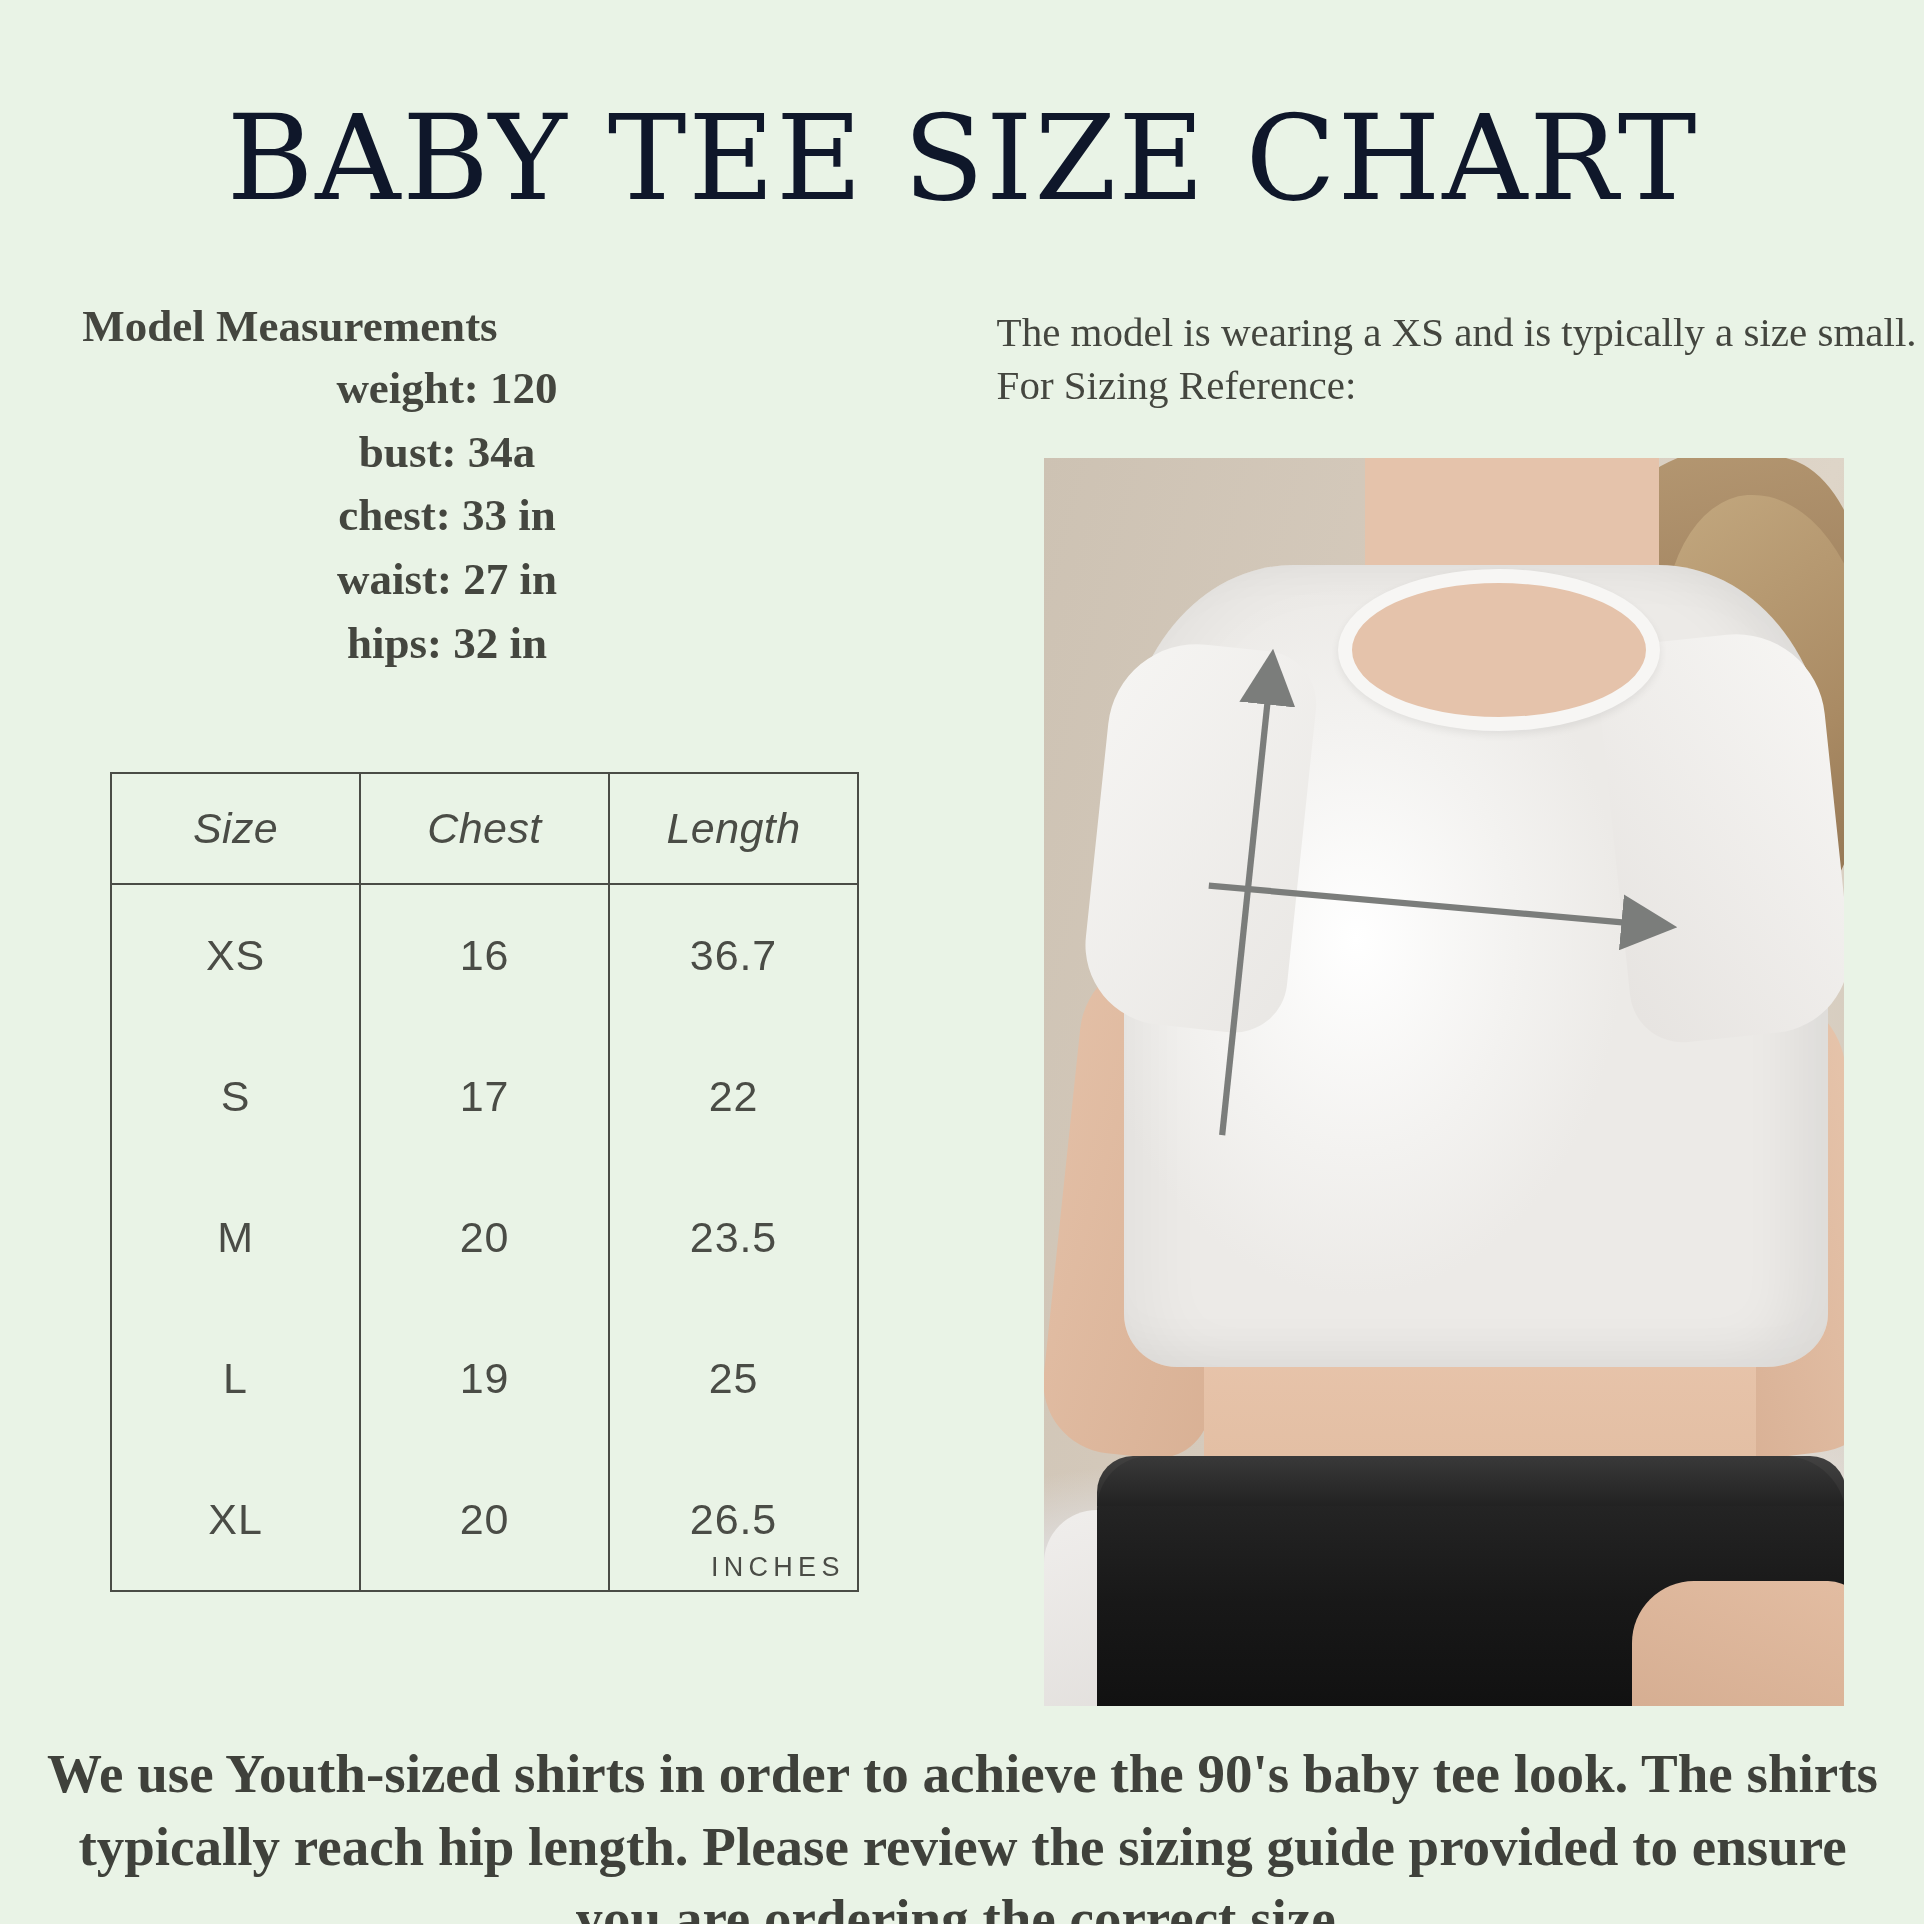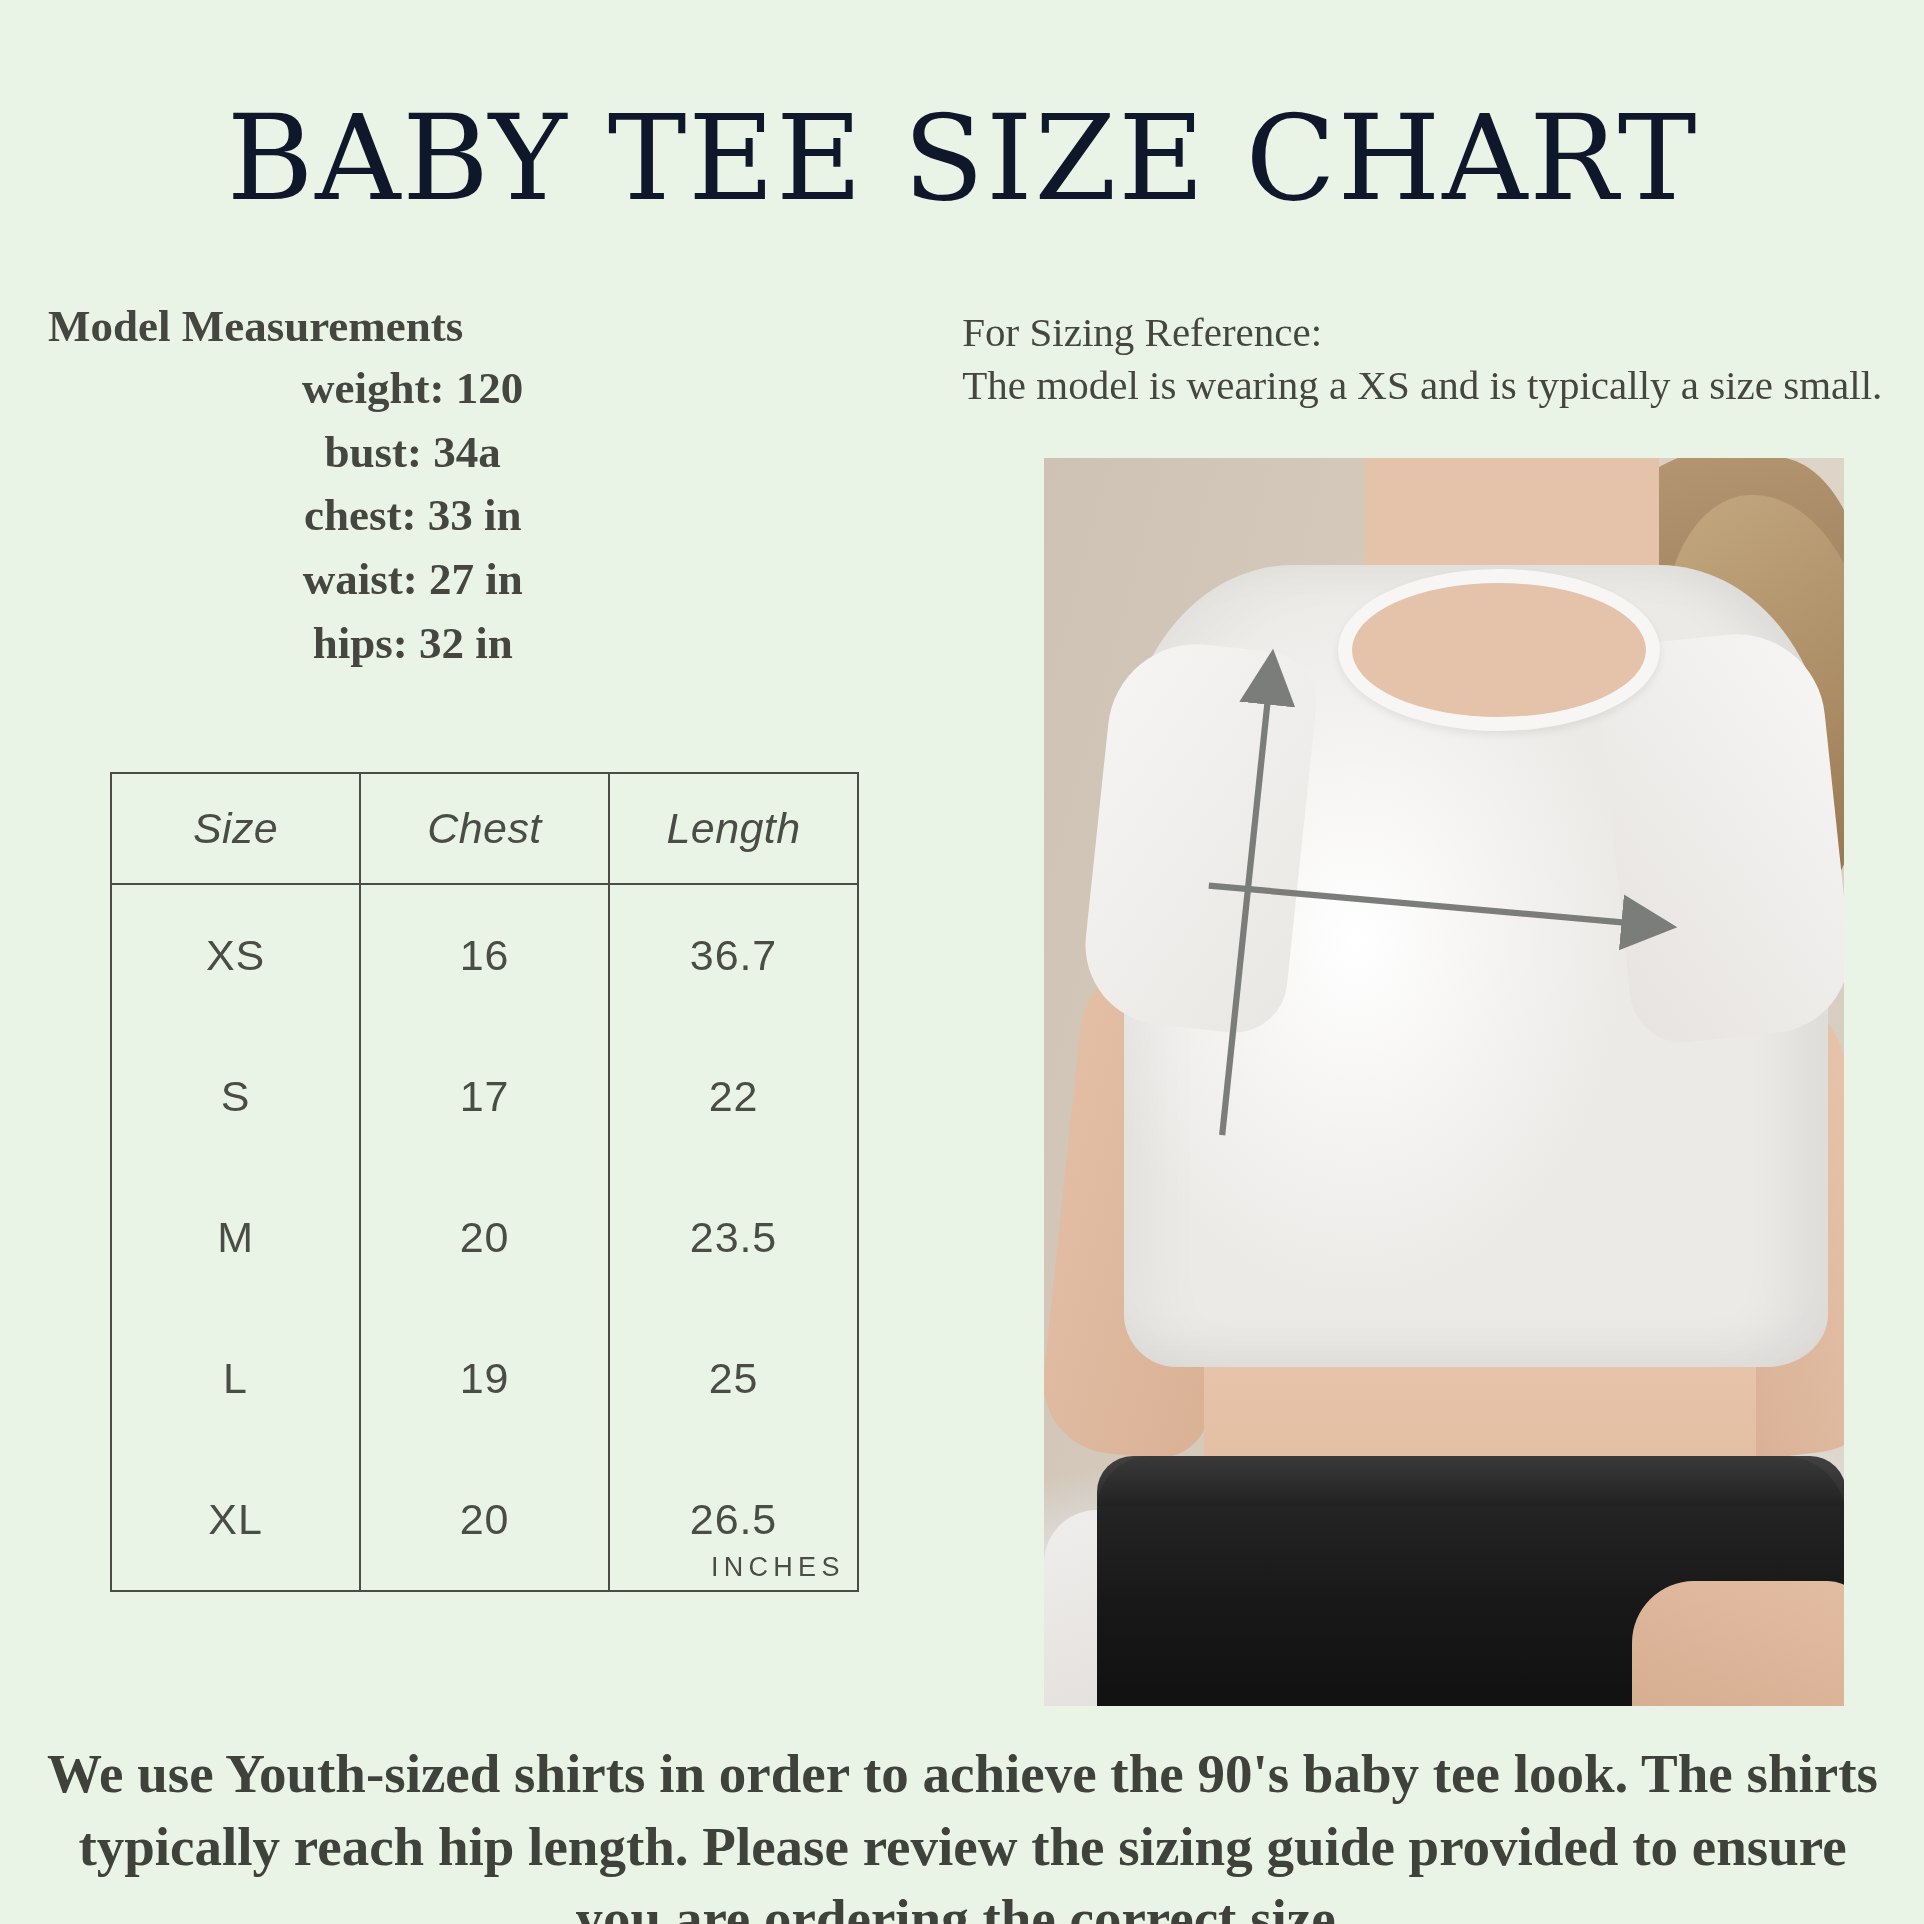--- a/index.html
+++ b/index.html
@@ -36,21 +36,20 @@
     white-space: nowrap;
   }
 
   
   .upper {
     display: flex;
     flex-direction: row;
     align-items: flex-start;
     padding: 0 77px 0 77px;
     box-sizing: border-box;
-    justify-content: center;
   }
   .left-col {
     width: 900px;
     flex: 0 0 900px;
     box-sizing: border-box;
   }
   .right-col {
     flex: 1 1 auto;
     box-sizing: border-box;
     padding-left: 19.6px;
@@ -312,22 +311,22 @@
       <ul class="measure-list">
         <li>weight: 120</li>
         <li>bust: 34a</li>
         <li>chest: 33 in</li>
         <li>waist: 27 in</li>
         <li>hips: 32 in</li>
       </ul>
     </div>
     <div class="right-col">
       <div class="sizing-ref">
+        <div>The model is wearing a XS and is typically a size small.</div>
         <div>For Sizing Reference:</div>
-        <div>The model is wearing a XS and is typically a size small.</div>
       </div>
     </div>
   </div>
 
   <div class="photo-wrap">
     <div class="photo">
       <div class="hair"></div>
       <div class="chin"></div>
       <div class="neck"></div>
       <div class="hair2"></div>

